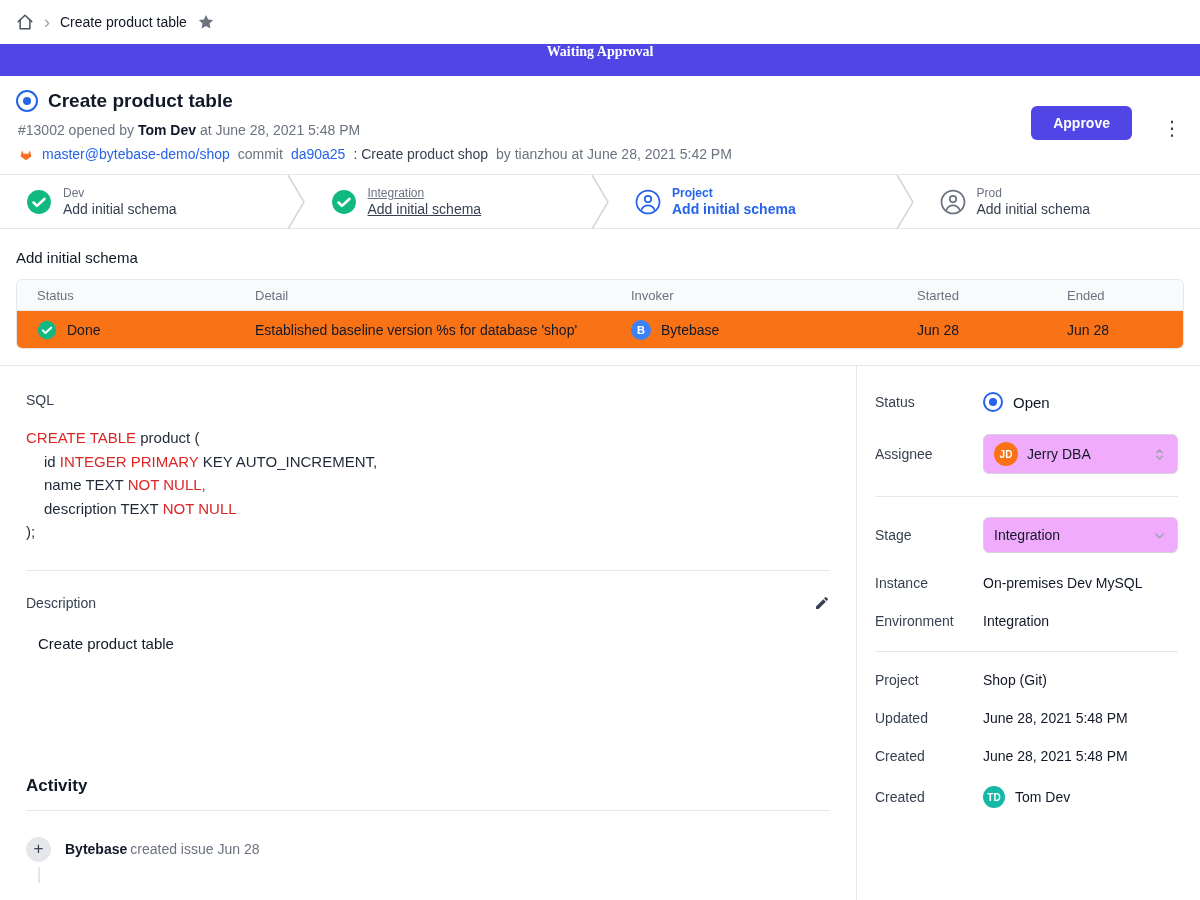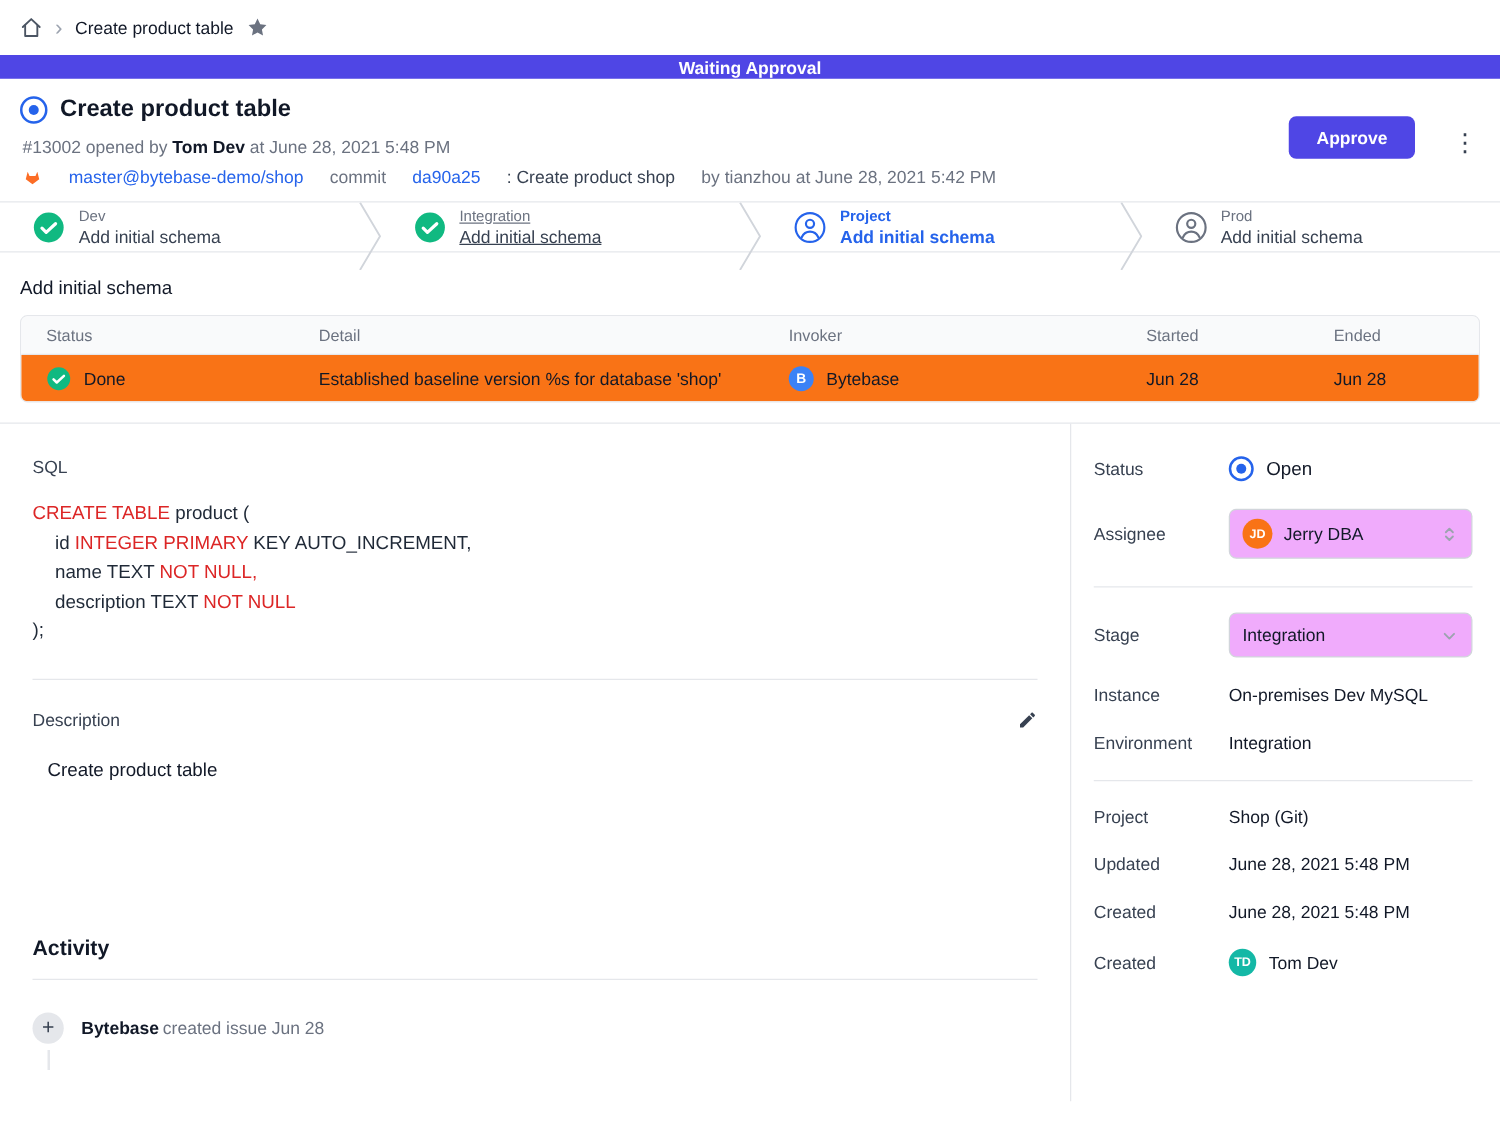--- a/index.html
+++ b/index.html
@@ -16,41 +16,41 @@
   .strong{ color:#111827; font-weight:600; }
   .link{ color:var(--link); cursor:pointer; text-decoration:none; }
 
   
   .breadcrumb-bar{ height:44px; display:flex; align-items:center; padding:0 16px; gap:10px; }
   .crumb-sep{ color:#9ca3af; font-size:18px; line-height:1; }
   .crumb-title{ font-size:14px; font-weight:500; cursor:pointer; }
   .icon-btn{ display:inline-flex; cursor:pointer; }
 
   
-  .banner{ height:19px; background:var(--indigo); color:#fff; display:flex;
-    align-items:center; justify-content:center; font-size:14px; font-weight:600; }
+  .banner{ height:32px; background:var(--indigo); color:#fff; display:flex;
+    align-items:flex-start; justify-content:center; font-size:14px; font-weight:600;font-family:Liberation Serif, serif; }
 
   
   .issue-header{ position:relative; padding:14px 16px 12px; }
   .title-row{ display:flex; align-items:center; gap:10px; }
   .title-row h1{ font-size:19px; font-weight:700; }
   .radio-icon{ display:inline-flex; align-items:center; justify-content:center;
     width:20px; height:20px; border:2px solid var(--link); border-radius:50%; flex:none; background:#fff; }
   .radio-icon .radio-dot{ width:8px; height:8px; background:var(--link); border-radius:50%; }
   .radio-icon.lg{ width:22px; height:22px; }
   .meta-row{ margin-top:10px; font-size:14px; color:var(--muted); padding-left:2px; }
-  .commit-row{ margin-top:8px; font-size:14px; color:#374151; display:flex; align-items:center; gap:21px; padding-left:2px; }
+  .commit-row{ margin-top:8px; font-size:14px; color:#374151; display:flex; align-items:center; gap:8px; padding-left:2px; }
   .header-actions{ position:absolute; top:30px; right:14px; display:flex; align-items:flex-end; gap:26px; }
   .approve-btn{ background:var(--indigo); color:#fff; border:none; border-radius:6px;
     padding:9px 22px; font-size:14px; font-weight:600; cursor:pointer; font-family:inherit; }
   .kebab{ font-size:20px; color:#374151; cursor:pointer; padding:0 4px; user-select:none; }
 
   
   .pipeline{ display:flex; align-items:stretch; border-top:1px solid var(--border);
-    border-bottom:1px solid var(--border); height:41px; }
+    border-bottom:1px solid var(--border); height:55px; }
   .stage{ flex:1; display:flex; align-items:center; gap:11px; padding-left:26px; cursor:pointer; }
   .stage-icon{ width:26px; height:26px; flex:none; display:flex; }
   .stage-text{ display:flex; flex-direction:column; gap:1px; }
   .stage .env{ font-size:12px; color:var(--muted); }
   .stage .task{ font-size:14px; color:#374151; }
   .stage.link-style .env, .stage.link-style .task{ text-decoration:underline; }
   .stage.active .env{ color:var(--link); font-weight:600; }
   .stage.active .task{ color:var(--link); font-weight:700; }
   .stage-sep{ width:18px; height:54px; flex:none; }
 

